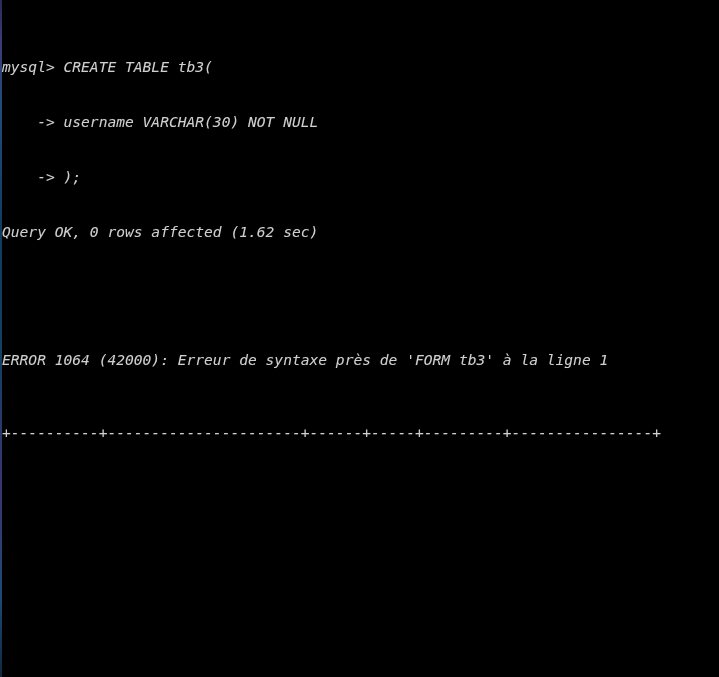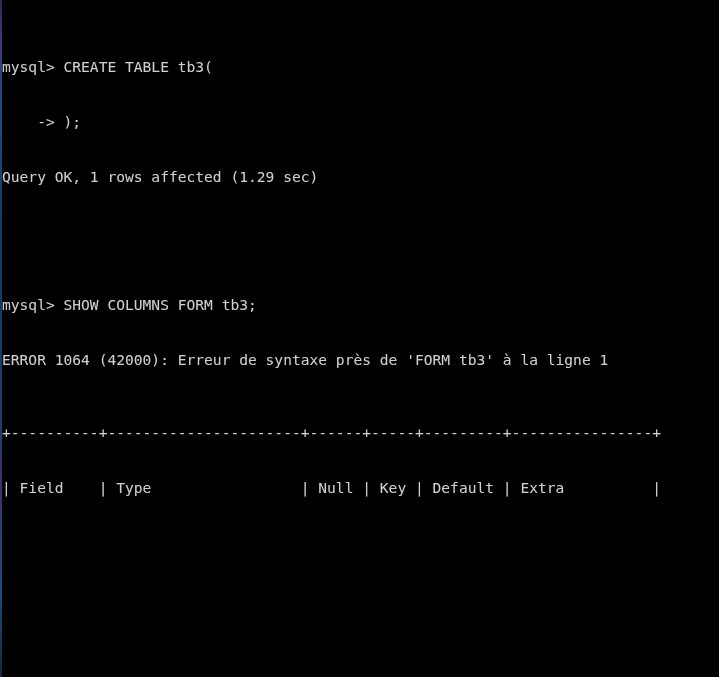--- a/index.html
+++ b/index.html
@@ -15,20 +15,21 @@
     font-family: "DejaVu Sans Mono", "Liberation Mono", monospace;
   }
   #terminal {
     position: relative;
     width: 719px;
     height: 677px;
     background: #000000;
     box-sizing: border-box;
     padding: 3px 0 0 2px;
     overflow: hidden;
+    font-style: italic;
   }
   
   #left-edge {
     position: absolute;
     left: 0;
     top: 0;
     width: 2px;
     height: 677px;
     background: linear-gradient(to bottom,
                 #2b2b55 0%, #3d3a78 6%, #1f4d7a 16%,
@@ -58,29 +59,28 @@
 </head>
 <body>
 
 <div id="terminal">
 
   <div id="left-edge"></div>
 
   <div id="screen">
 
     <div class="ln">mysql&gt; CREATE TABLE tb3(</div>
+    <div class="ln">    -&gt; username VARCHAR(30) NOT NULL</div>
     <div class="ln">    -&gt; );</div>
-    <div class="ln">Query OK, 1 rows affected (1.29 sec)</div>
+    <div class="ln">Query OK, 0 rows affected (1.62 sec)</div>
     <div class="blank"></div>
 
-    <div class="ln">mysql&gt; SHOW COLUMNS FORM tb3;</div>
     <div class="ln">ERROR 1064 (42000): Erreur de syntaxe près de 'FORM tb3' à la ligne 1</div>
 
     <div class="ln">+----------+----------------------+------+-----+---------+----------------+</div>
-    <div class="ln">| Field    | Type                 | Null | Key | Default | Extra          |</div>
     
     
     
     
     
     
 
     
     
     

